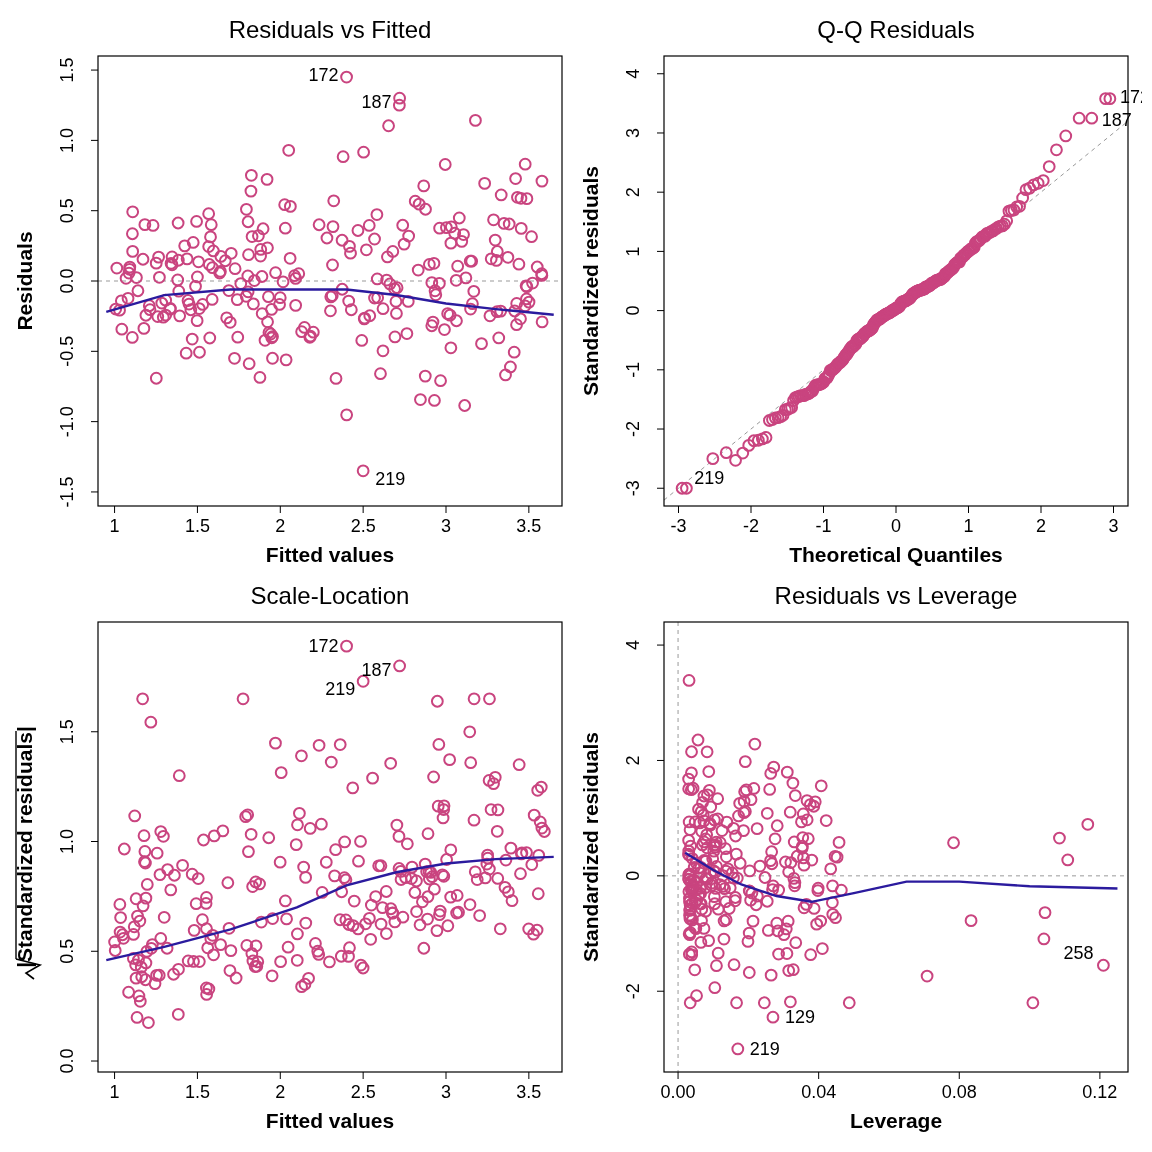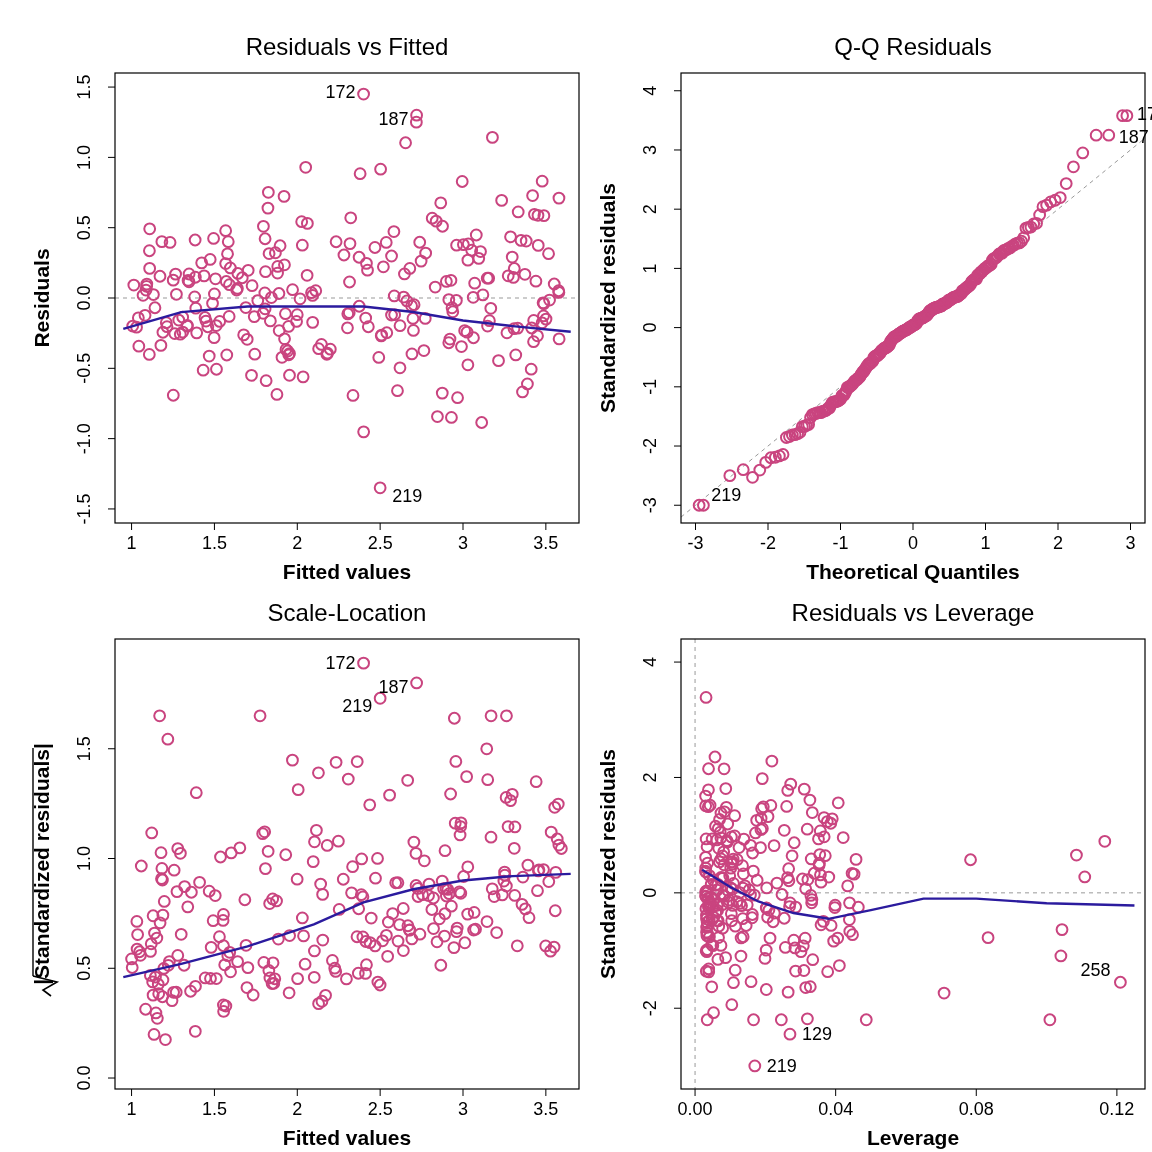--- a/index.html
+++ b/index.html
@@ -1,16 +1,16 @@
 <!DOCTYPE html>
 <html><head>
 <meta charset="utf-8">
 <style>
 html,body{margin:0;padding:0;background:#fff;font-family:Arial,Helvetica,sans-serif}
-.wrap{width:1152px;height:1152px;display:grid;grid-template-columns:1fr 1fr;grid-template-rows:1fr 1fr;padding:27px;box-sizing:border-box}
+.wrap{width:1152px;height:1152px;display:grid;grid-template-columns:1fr 1fr;grid-template-rows:1fr 1fr;padding:10px;box-sizing:border-box}
 .panel{position:relative}
 svg{display:block}
 .title{font-size:24px;fill:#000}
 .axlab{font-size:21px;font-weight:bold;fill:#000}
 .tick{font-size:18px;fill:#000}
 .ann{font-size:18px;fill:#000}
 circle.pt{fill:none;stroke:#c9447f;stroke-width:2}
 .frame{fill:none;stroke:#000;stroke-width:1.2}
 .lowess{fill:none;stroke:#2b1b9e;stroke-width:2.4}
 .zero{stroke:#999;stroke-width:1;stroke-dasharray:4 4}

